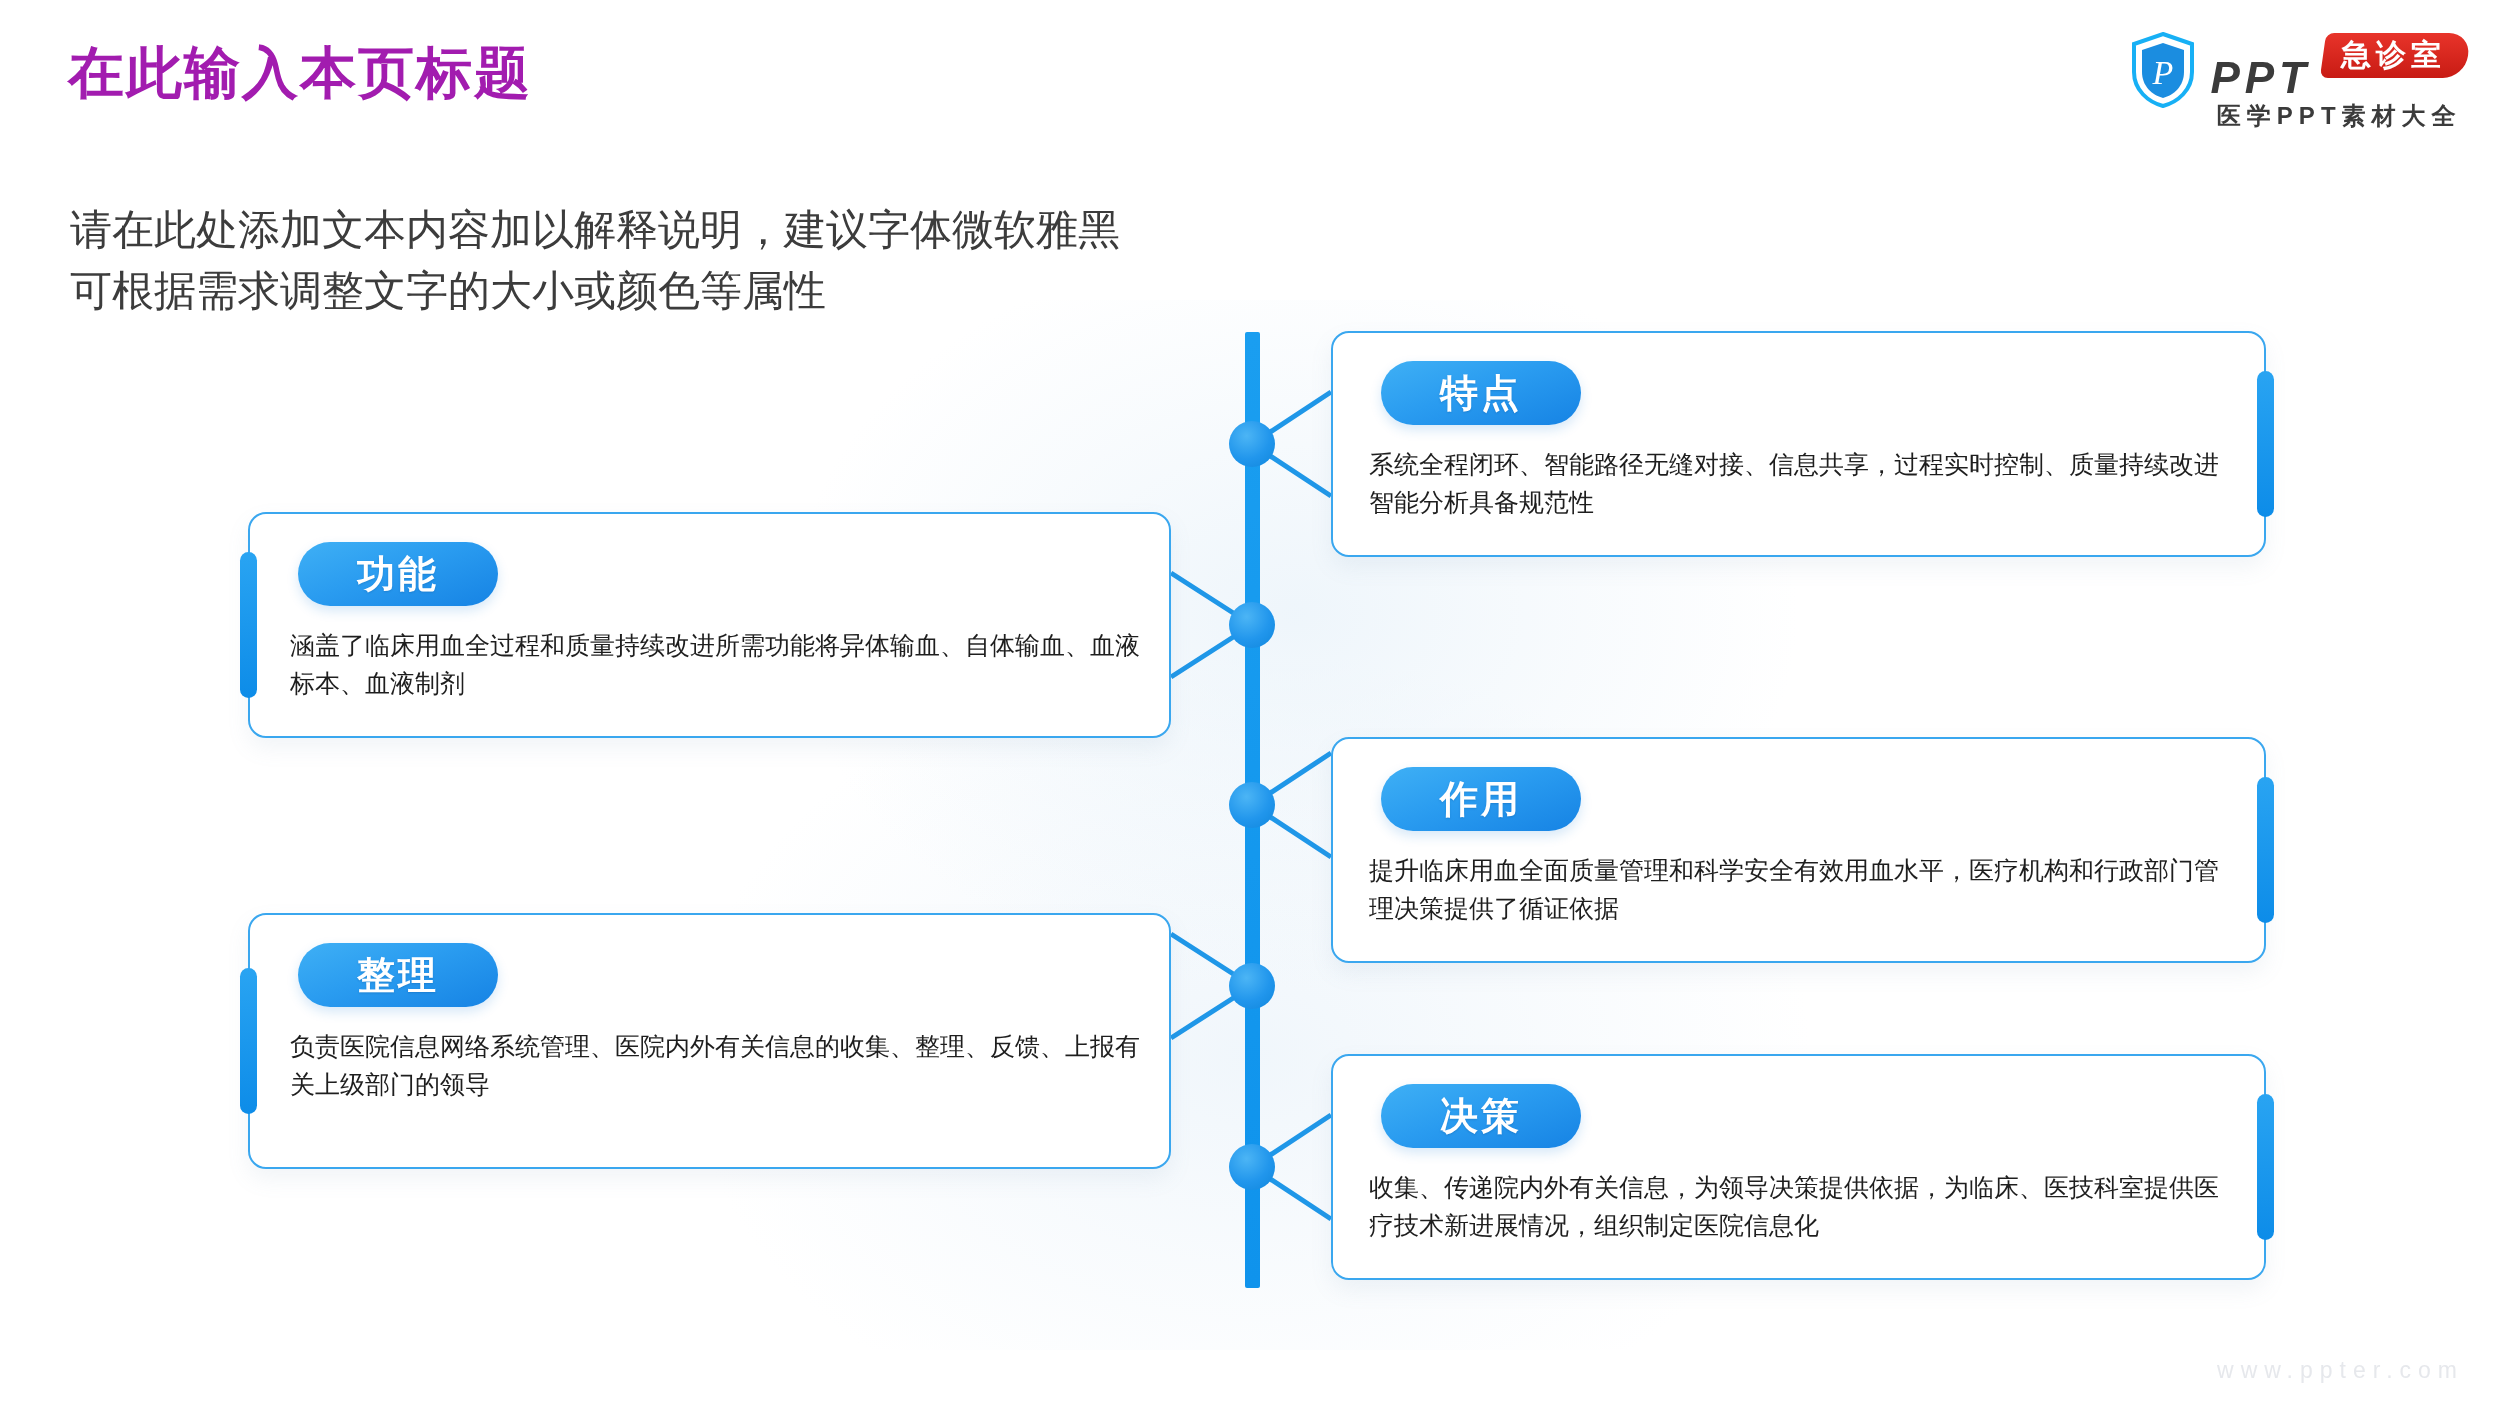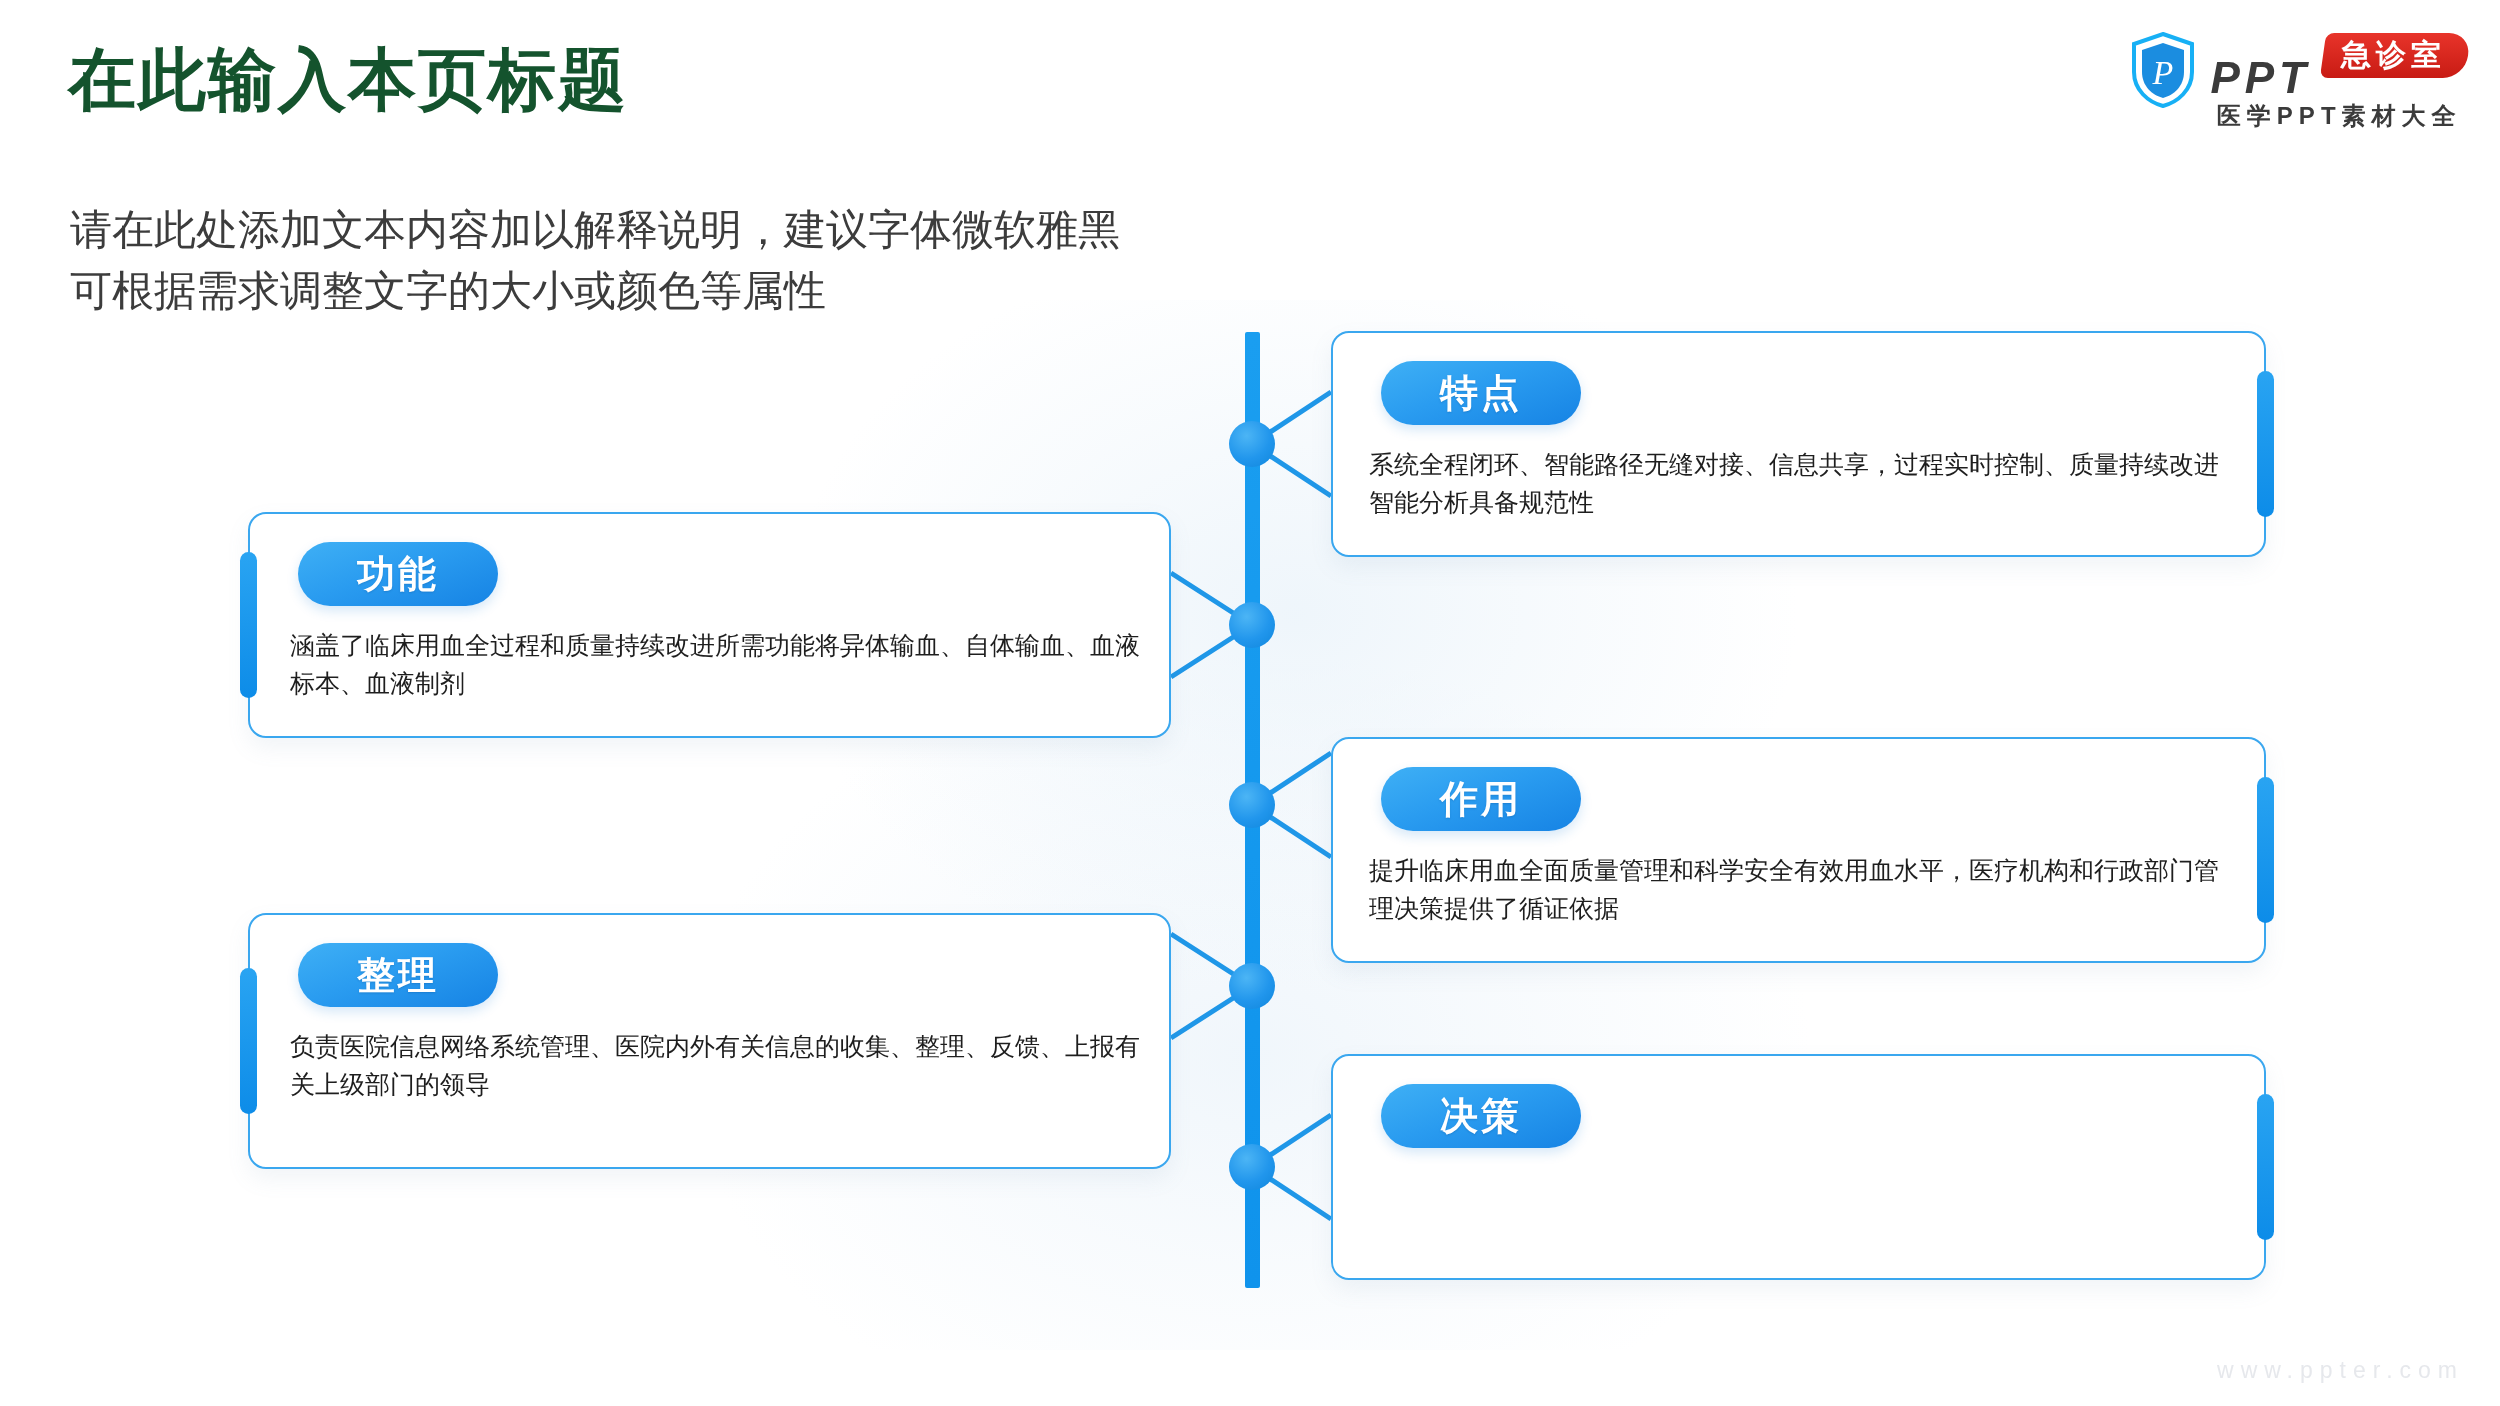--- a/index.html
+++ b/index.html
@@ -31,23 +31,23 @@
       radial-gradient(ellipse 700px 520px at 52% 30%, rgba(225,238,248,.55), rgba(255,255,255,0) 72%),
       radial-gradient(ellipse 780px 560px at 50% 72%, rgba(226,238,248,.5), rgba(255,255,255,0) 72%);
     pointer-events: none;
   }
 
   
   .page-title {
     position: absolute;
     left: 68px;
     top: 42px;
-    font-size: 68px;
-    font-weight: bold;
-    color: #14532d;
+    font-size: 56px;
+    font-weight: bold;
+    color: #a21caf;
     letter-spacing: 2px;
     line-height: 1.1;
     white-space: nowrap;
   }
   .page-subtitle {
     position: absolute;
     left: 70px;
     top: 200px;
     font-size: 42px;
     line-height: 1.45;
@@ -253,17 +253,18 @@
 
   <div class="card left" style="left:248px;top:873px;width:923px;height:256px;margin-top:40px;">
     <div class="card-accent"></div>
     <div class="card-badge">整理</div>
     <div class="card-text">负责医院信息网络系统管理、医院内外有关信息的收集、整理、反馈、上报有关上级部门的领导</div>
   </div>
 
   <div class="card right" style="left:1331px;top:1054px;width:935px;height:226px;">
     <div class="card-accent"></div>
     <div class="card-badge">决策</div>
+    <div class="card-text">收集、传递院内外有关信息，为领导决策提供依据，为临床、医技科室提供医疗技术新进展情况，组织制定医院信息化</div>
   </div>
 
   <div class="watermark">www.ppter.com</div>
 
 </div>
 
 </body></html>

